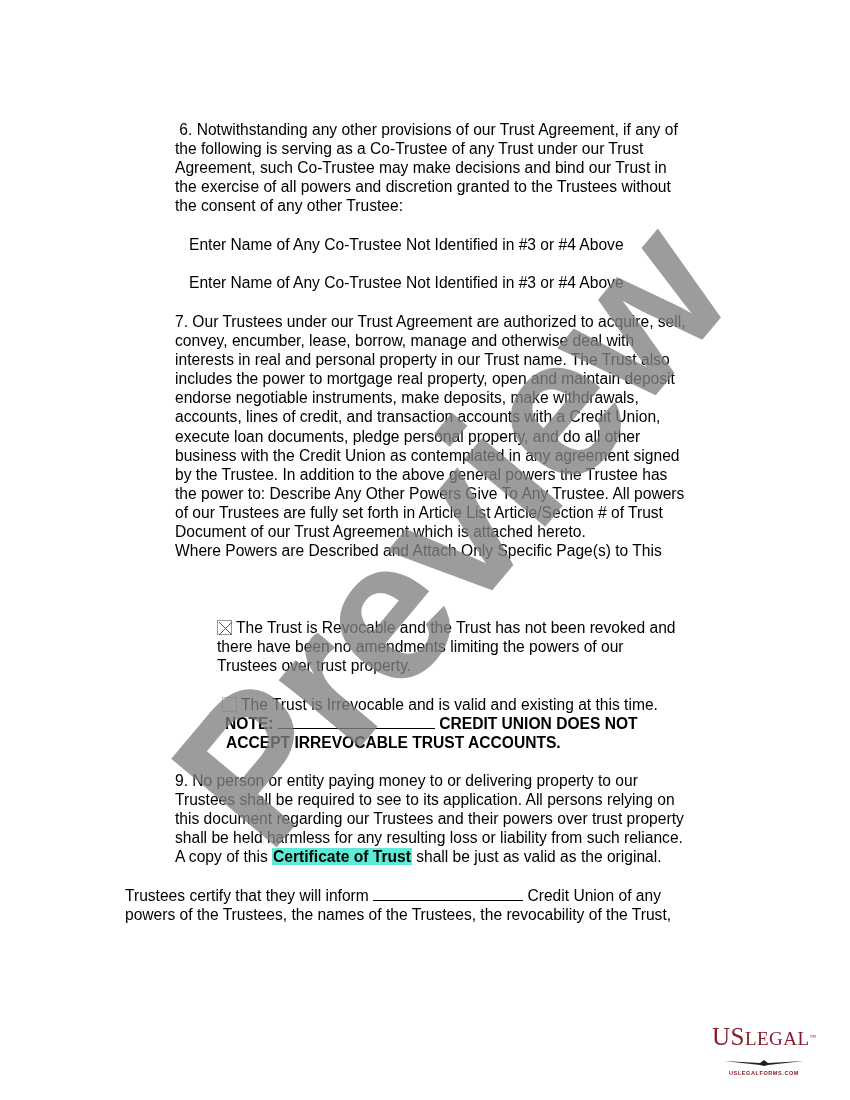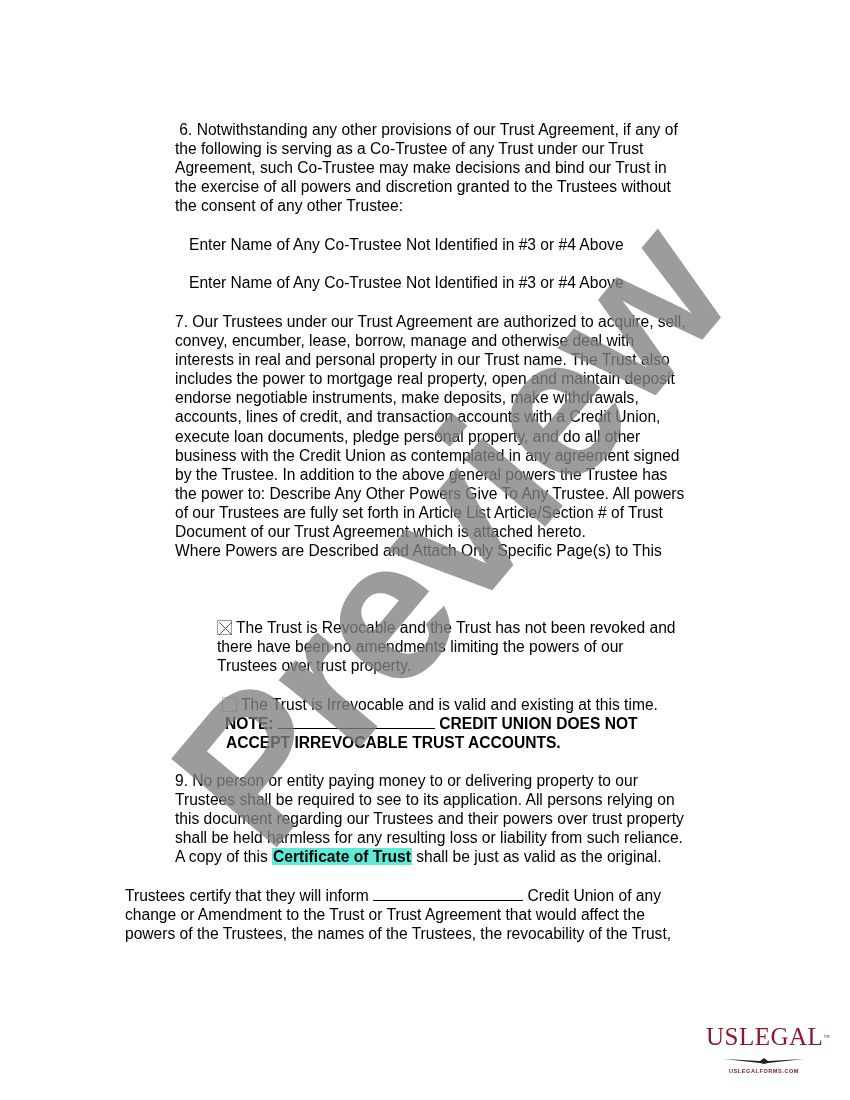--- a/index.html
+++ b/index.html
@@ -12,21 +12,21 @@
     .bold { font-weight: bold; }
     .hl { background: #5eead4; font-weight: bold; padding: 0 1px; }
     .cb { display: inline-block; width: 15px; height: 15px; border: 1px solid #999; vertical-align: -2px; margin-right: 4px; position: relative; box-sizing: border-box; }
     .cb svg { position: absolute; left: 0; top: 0; }
     .blank { display: inline-block; border-bottom: 1px solid #000; height: 13px; vertical-align: baseline; }
     .watermark { position: absolute; left: 90px; top: 430px; font-size: 200px; font-weight: bold;
                  color: rgba(128,128,128,0.78); transform: rotate(-50deg); transform-origin: center;
                  letter-spacing: -4px; white-space: nowrap; pointer-events: none; width: 700px; text-align: center; }
     .logo { position: absolute; left: 706px; top: 1024px; width: 116px; height: 44px; text-align: center; }
     .logo-main { font-family: "Liberation Serif", serif; font-size: 25px; color: #8b1a2b; letter-spacing: 0.5px; line-height: 26px; }
-    .logo-main .small { font-size: 25px; margin-top: 8px; }
+    .logo-main .small { font-size: 19px; margin-top: 8px; }
     .logo-tm { font-size: 6px; vertical-align: top; color: #8b1a2b; }
     .logo-sub { font-size: 5.5px; color: #8b1a2b; letter-spacing: 0.6px; line-height: 7px; font-weight: bold; }
   </style>
 </head>
 <body>
 
 <div class="page">
 
   <div class="para" style="left:175px; top:120px;">
     <span class="line" style="white-space:pre;"> 6. Notwithstanding any other provisions of our Trust Agreement, if any of</span>
@@ -92,21 +92,20 @@
       <span>shall be just as valid as the original.</span>
     </span>
   </div>
 
   <div class="para" style="left:125px; top:886px;">
     <span class="line">
       <span>Trustees certify that they will inform</span>
       <span class="blank" style="width:150px;"></span>
       <span>Credit Union of any</span>
     </span>
-    <span class="line">change or Amendment to the Trust or Trust Agreement that would affect the</span>
     <span class="line">powers of the Trustees, the names of the Trustees, the revocability of the Trust,</span>
   </div>
 
   <div class="watermark">Preview</div>
 
   <div class="logo">
     <div class="logo-main">
       <span>US</span><span class="small">LEGAL</span><span class="logo-tm">™</span>
     </div>
     <svg width="80" height="6" viewBox="0 0 80 6">

